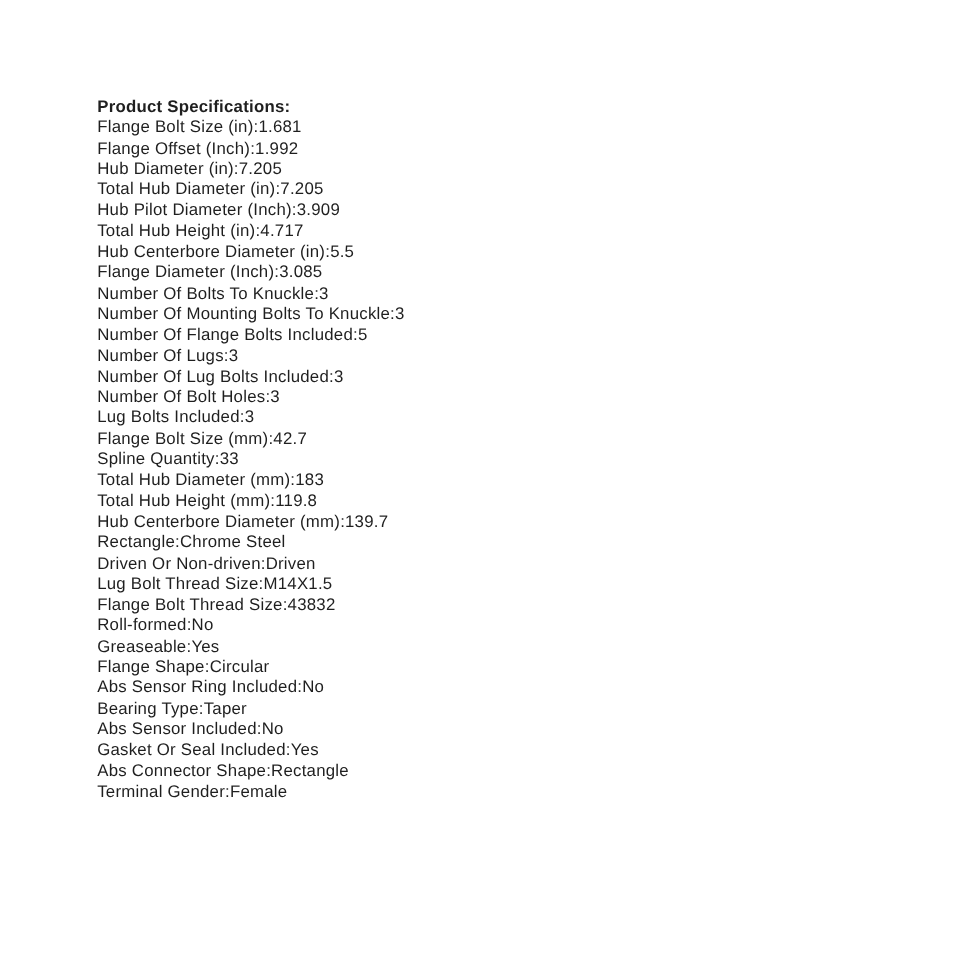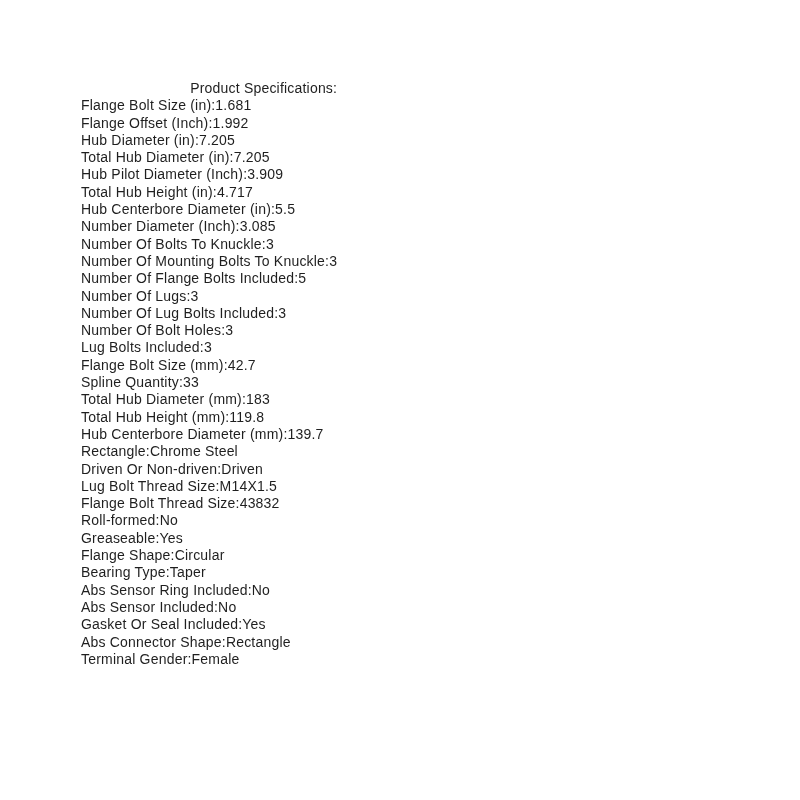--- a/index.html
+++ b/index.html
@@ -18,60 +18,59 @@
     position: absolute;
     left: 81px;
     top: 80px;
     color: #1f1f1f;
     font-size: 14px;
     line-height: 17.3px;
     letter-spacing: 0.2px;
     white-space: nowrap;
   }
   .spec-title {
-    font-weight: normal;
-    text-align: right;
+    font-weight: bold;
   }
   .spec-line span {
     display: inline;
   }
 </style>
 </head>
 <body>
 
 <div class="spec-sheet">
   <div class="spec-title">Product Specifications:</div>
   <div id="spec-list">
       <div class="spec-line"><span>Flange Bolt Size (in)</span><span>:</span><span>1.681</span></div>
       <div class="spec-line"><span>Flange Offset (Inch)</span><span>:</span><span>1.992</span></div>
       <div class="spec-line"><span>Hub Diameter (in)</span><span>:</span><span>7.205</span></div>
       <div class="spec-line"><span>Total Hub Diameter (in)</span><span>:</span><span>7.205</span></div>
       <div class="spec-line"><span>Hub Pilot Diameter (Inch)</span><span>:</span><span>3.909</span></div>
       <div class="spec-line"><span>Total Hub Height (in)</span><span>:</span><span>4.717</span></div>
       <div class="spec-line"><span>Hub Centerbore Diameter (in)</span><span>:</span><span>5.5</span></div>
-      <div class="spec-line"><span>Number Diameter (Inch)</span><span>:</span><span>3.085</span></div>
+      <div class="spec-line"><span>Flange Diameter (Inch)</span><span>:</span><span>3.085</span></div>
       <div class="spec-line"><span>Number Of Bolts To Knuckle</span><span>:</span><span>3</span></div>
       <div class="spec-line"><span>Number Of Mounting Bolts To Knuckle</span><span>:</span><span>3</span></div>
       <div class="spec-line"><span>Number Of Flange Bolts Included</span><span>:</span><span>5</span></div>
       <div class="spec-line"><span>Number Of Lugs</span><span>:</span><span>3</span></div>
       <div class="spec-line"><span>Number Of Lug Bolts Included</span><span>:</span><span>3</span></div>
       <div class="spec-line"><span>Number Of Bolt Holes</span><span>:</span><span>3</span></div>
       <div class="spec-line"><span>Lug Bolts Included</span><span>:</span><span>3</span></div>
       <div class="spec-line"><span>Flange Bolt Size (mm)</span><span>:</span><span>42.7</span></div>
       <div class="spec-line"><span>Spline Quantity</span><span>:</span><span>33</span></div>
       <div class="spec-line"><span>Total Hub Diameter (mm)</span><span>:</span><span>183</span></div>
       <div class="spec-line"><span>Total Hub Height (mm)</span><span>:</span><span>119.8</span></div>
       <div class="spec-line"><span>Hub Centerbore Diameter (mm)</span><span>:</span><span>139.7</span></div>
       <div class="spec-line"><span>Rectangle</span><span>:</span><span>Chrome Steel</span></div>
       <div class="spec-line"><span>Driven Or Non-driven</span><span>:</span><span>Driven</span></div>
       <div class="spec-line"><span>Lug Bolt Thread Size</span><span>:</span><span>M14X1.5</span></div>
       <div class="spec-line"><span>Flange Bolt Thread Size</span><span>:</span><span>43832</span></div>
       <div class="spec-line"><span>Roll-formed</span><span>:</span><span>No</span></div>
       <div class="spec-line"><span>Greaseable</span><span>:</span><span>Yes</span></div>
       <div class="spec-line"><span>Flange Shape</span><span>:</span><span>Circular</span></div>
+      <div class="spec-line"><span>Abs Sensor Ring Included</span><span>:</span><span>No</span></div>
       <div class="spec-line"><span>Bearing Type</span><span>:</span><span>Taper</span></div>
-      <div class="spec-line"><span>Abs Sensor Ring Included</span><span>:</span><span>No</span></div>
       <div class="spec-line"><span>Abs Sensor Included</span><span>:</span><span>No</span></div>
       <div class="spec-line"><span>Gasket Or Seal Included</span><span>:</span><span>Yes</span></div>
       <div class="spec-line"><span>Abs Connector Shape</span><span>:</span><span>Rectangle</span></div>
       <div class="spec-line"><span>Terminal Gender</span><span>:</span><span>Female</span></div>
     </div>
 </div>
 
 </body></html>

